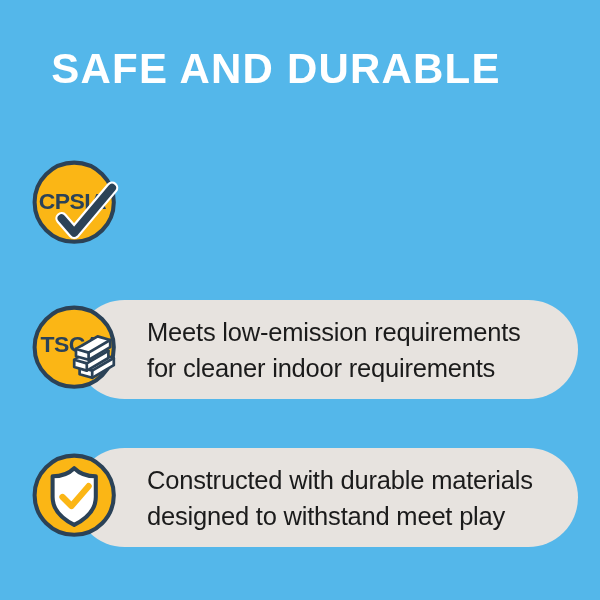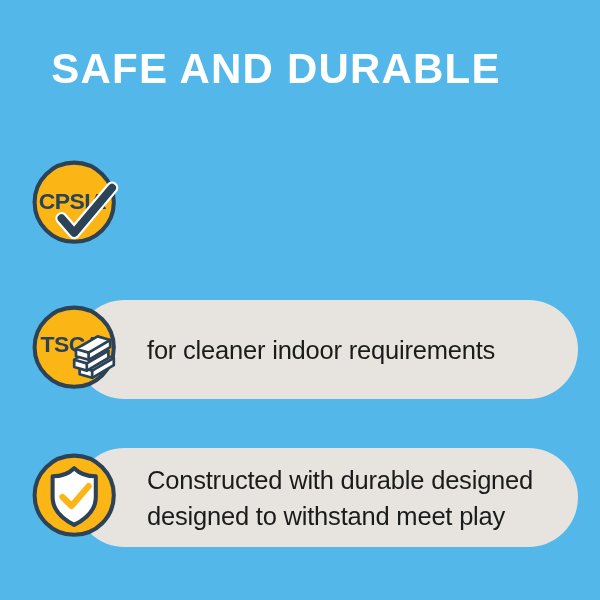--- a/index.html
+++ b/index.html
@@ -91,20 +91,21 @@
         <text x="46" y="56" text-anchor="middle" font-family="Liberation Sans, sans-serif" font-size="25.5" font-weight="bold" fill="#2b4257" letter-spacing="-0.6">CPSIA</text>
         <path d="M34 66 L48 82 L90 32" fill="none" stroke="#ffffff" stroke-width="14" stroke-linecap="round" stroke-linejoin="round"></path>
         <path d="M34 66 L48 82 L90 32" fill="none" stroke="#2b4257" stroke-width="9" stroke-linecap="round" stroke-linejoin="round"></path>
       </svg>
     </div>
   </div>
 
   <div class="row" id="row-1">
     <div class="card">
       <div class="card-text">
+        <span class="line">Meets low-emission requirements</span>
         <span class="line">for cleaner indoor requirements</span>
       </div>
     </div>
     <div class="badge">
       <svg viewBox="0 0 100 100" xmlns="http://www.w3.org/2000/svg">
         <circle cx="48" cy="48" r="44" fill="#fbb615" stroke="#2b4257" stroke-width="4.5"></circle>
         <text x="44" y="53" text-anchor="middle" font-family="Liberation Sans, sans-serif" font-size="25.5" font-weight="bold" fill="#2b4257" letter-spacing="-0.6">TSCA</text>
         <g stroke="#2b4257" stroke-width="3" stroke-linejoin="round" stroke-linecap="round" fill="#ffffff">
           <path d="M54 78 L54 70 L78 56 L92 60 L92 68 L68 82 Z"></path>
           <path d="M54 70 L68 74 L92 60"></path>
@@ -116,21 +117,21 @@
           <path d="M50 50 L64 54 L88 40"></path>
           <path d="M64 54 L64 62"></path>
         </g>
       </svg>
     </div>
   </div>
 
   <div class="row" id="row-2">
     <div class="card">
       <div class="card-text">
-        <span class="line">Constructed with durable designed</span>
+        <span class="line">Constructed with durable materials</span>
         <span class="line">designed to withstand meet play</span>
       </div>
     </div>
     <div class="badge">
       <svg viewBox="0 0 100 100" xmlns="http://www.w3.org/2000/svg">
         <circle cx="48" cy="48" r="44" fill="#fbb615" stroke="#2b4257" stroke-width="4.5"></circle>
         <g>
           <path d="M48 18 C40 26 30 27 24 27 L24 50 C24 67 38 76 48 81 C58 76 72 67 72 50 L72 27 C66 27 56 26 48 18 Z" fill="#ffffff" stroke="#2b4257" stroke-width="4.5" stroke-linejoin="round"></path>
           <path d="M35 50 L45 60 L64 38" fill="none" stroke="#fbb615" stroke-width="7" stroke-linecap="round" stroke-linejoin="round"></path>
         </g>

